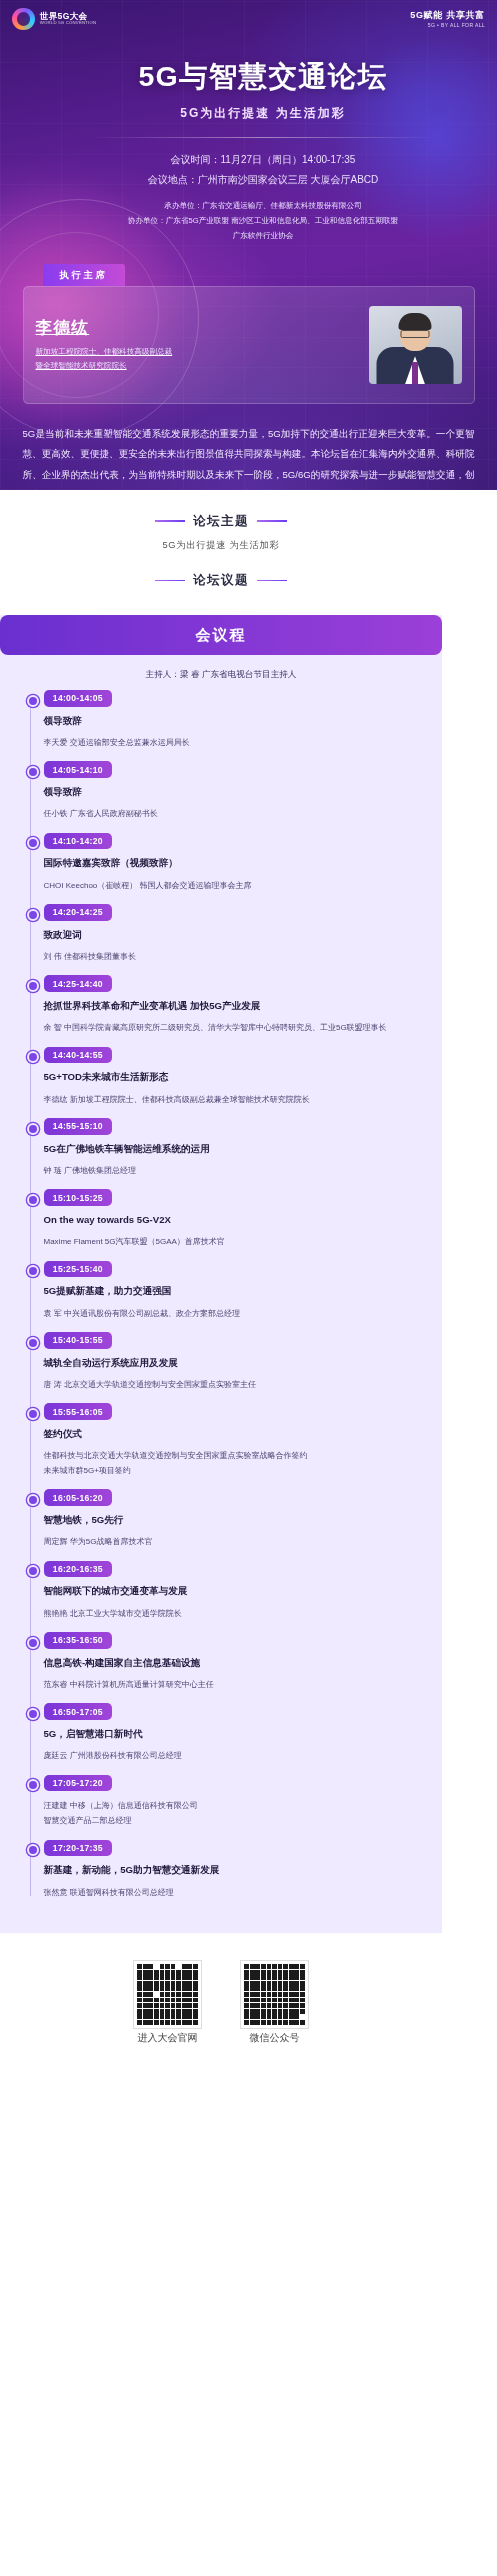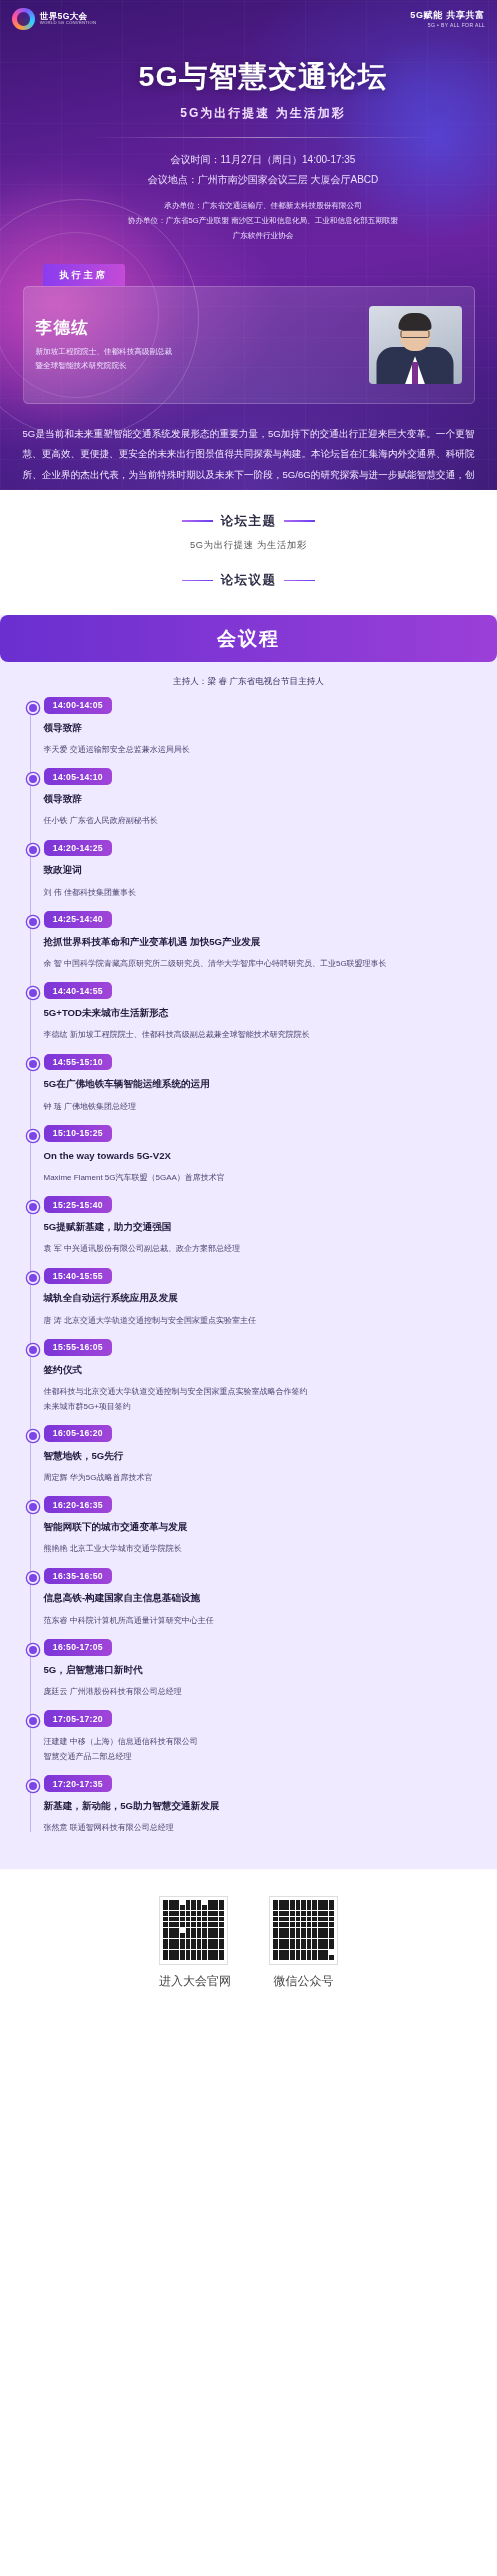--- a/index.html
+++ b/index.html
@@ -2,21 +2,21 @@
 <html style="font-size:10.6px"><head>
 <meta charset="utf-8">
 <style>
   * { box-sizing: border-box; margin: 0; padding: 0; }
   body {
     width: 497px;
     font-family: "Liberation Sans", sans-serif;
     background: #ffffff;
     color: #333;
   }
-  .page { width: 497px; position: relative; }
+  .page { width: 442px; position: relative; }
 
   
   .hero {
     position: relative;
     width: 497px;
     height: 490px;
     background:
       radial-gradient(ellipse 331px 212px at 10% 62%, rgba(193,74,196,0.55) 0%, rgba(193,74,196,0) 70%),
       radial-gradient(ellipse 278px 199px at 85% 20%, rgba(70,60,190,0.6) 0%, rgba(70,60,190,0) 70%),
       radial-gradient(ellipse 398px 265px at 50% 100%, rgba(110,60,190,0.5) 0%, rgba(110,60,190,0) 70%),
@@ -84,21 +84,21 @@
     color: #f3e2ff;
   }
   .hero-rule {
     width: 345px; height: 0.7px; margin: 14.6px auto 0;
     background: linear-gradient(90deg, rgba(255,255,255,0) 0%, rgba(255,255,255,.45) 50%, rgba(255,255,255,0) 100%);
   }
   .meta-block { margin-top: 12px; text-align: center; font-size: 10px; line-height: 2.0; color: #ece0ff; }
   .meta-block2 { margin-top: 8px; text-align: center; font-size: 7.6px; line-height: 2.0; color: #ece0ff; }
 
   
-  .chair-wrap { position: relative; z-index: 5; margin: 21px 22.5px 0; }
+  .chair-wrap { position: relative; z-index: 5; margin: 21px 22.5px 0; text-decoration: underline; }
   .chair-tag {
     display:inline-block; background: linear-gradient(90deg, #8a3cf0, #c44bd6);
     color:#fff; font-size: 9.3px; font-weight: bold; letter-spacing: 2.7px;
     padding: 4.6px 17px; border-radius: 2.7px 2.7px 0 0;
     margin-left: 20px;
   }
   .chair-card {
     background: linear-gradient(135deg, rgba(255,255,255,0.16), rgba(255,255,255,0.07));
     border: 0.7px solid rgba(255,255,255,0.2);
     border-radius: 5.3px;
@@ -140,21 +140,21 @@
   .sec-title-line .bar { width: 30.5px; height: 1.3px; background: linear-gradient(90deg,#b06bf0,#6a3cf0); }
   .topic-text { text-align:center; margin-top: 9.3px; font-size: 9.3px; color:#555; letter-spacing: 0.7px; }
   .issues { margin: 10.6px 30.5px 0; }
   .issue-item { display:flex; gap:6.6px; margin-top: 8px; font-size: 9px; color:#444; line-height:1.9; }
   .issue-dot { width:4.6px; height:4.6px; border-radius:50%; background:#7b45e8; margin-top:6.6px; flex:none; }
 
   
   .agenda-wrap { background:#efeaff; padding: 0 0 22.5px; }
   .agenda-head {
     background: linear-gradient(90deg,#6a2fd0,#9b3fd8);
-    color:#fff; text-align:center; font-size: 19px; font-weight:bold; letter-spacing: 2px;
+    color:#fff; text-align:center; font-size: 15px; font-weight:bold; letter-spacing: 2px;
     padding: 10.6px 0; border-radius: 8px;
   }
   .host-line { text-align:center; font-size: 8.6px; color:#3d3160; padding: 13.3px 0 4px; }
   .timeline { position: relative; margin: 5.3px 17px 0 26.5px; padding-left: 17px; }
   .timeline::before {
     content:""; position:absolute; left: 3.3px; top: 6.6px; bottom: 4px; width: 1.3px;
     background: #c3b2f0;
   }
   .slot { position: relative; margin-bottom: 10.6px; }
   .slot::before {
@@ -173,21 +173,21 @@
   .footer { background:#fff; padding: 26.5px 0 22.5px; }
   .qr-row { display:flex; justify-content:center; gap: 38px; }
   .qr-col { text-align:center; }
   .qr-box {
     width: 69px; height: 69px; background:#fff; border: 0.7px solid #ddd;
     display:grid; grid-template-columns: repeat(11, 1fr); grid-template-rows: repeat(11, 1fr);
     padding: 3.3px; gap: 0.7px;
   }
   .qr-box i { background:#1b1b1b; }
   .qr-box i.off { background: transparent; }
-  .qr-cap { margin-top: 8px; font-size: 12px; color:#444; }
+  .qr-cap { margin-top: 2px; font-size: 10px; color:#444; }
 </style>
 </head>
 <body>
 
 <div class="page">
 
   <div class="hero">
     <div class="hero-grid"></div>
     <div class="hero-glow1"></div>
     <div class="hero-glow2"></div>
@@ -271,20 +271,25 @@
         <div class="slot-title">领导致辞</div>
         <div class="slot-speaker" style="white-space:pre-line">李天爱 交通运输部安全总监兼水运局局长</div>
       </div>
 
       <div class="slot">
         <span class="slot-time">14:05-14:10</span>
         <div class="slot-title">领导致辞</div>
         <div class="slot-speaker" style="white-space:pre-line">任小铁 广东省人民政府副秘书长</div>
       </div>
 
+      <div class="slot">
+        <span class="slot-time">14:10-14:20</span>
+        <div class="slot-title">国际特邀嘉宾致辞（视频致辞）</div>
+        <div class="slot-speaker" style="white-space:pre-line">CHOI Keechoo（崔岐程） 韩国人都会交通运输理事会主席</div>
+      </div>
 
       <div class="slot">
         <span class="slot-time">14:20-14:25</span>
         <div class="slot-title">致政迎词</div>
         <div class="slot-speaker" style="white-space:pre-line">刘 伟 佳都科技集团董事长</div>
       </div>
 
       <div class="slot">
         <span class="slot-time">14:25-14:40</span>
         <div class="slot-title">抢抓世界科技革命和产业变革机遇 加快5G产业发展</div>

